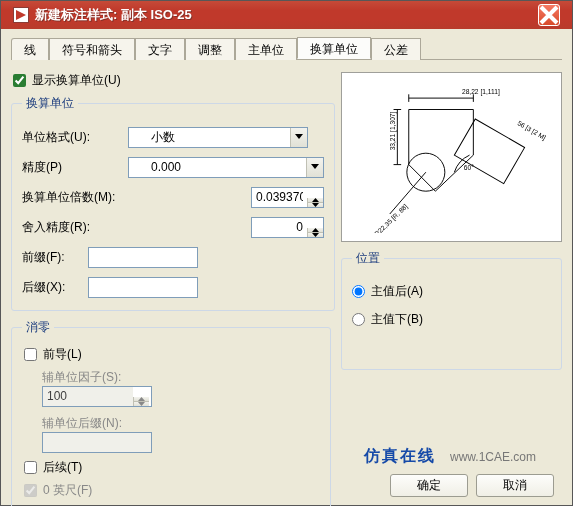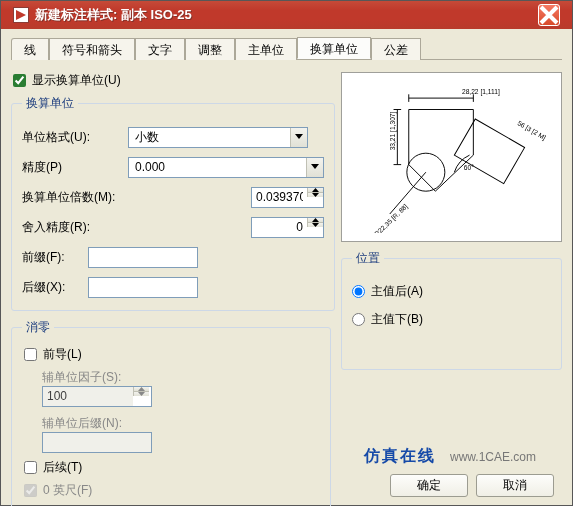--- a/index.html
+++ b/index.html
@@ -17,26 +17,26 @@
   .tab.active { background:#fcfcfa; border-bottom:1px solid #fcfcfa; font-weight:normal; top:0; padding-top:3px; }
   .content { display:flex; gap:10px; }
   .left-col { width: 320px; }
   .checkline { display:flex; align-items:center; font-size:12px; margin-bottom:6px; margin-left:2px; }
   .checkline input { accent-color:#2a7d32; margin-right:6px; }
   fieldset { border:1px solid #cdd8e7; border-radius:3px; padding:10px 10px 8px; margin-bottom:8px; font-size:12px; }
   fieldset legend { color:#1a3b7d; padding:0 4px; font-size:12px; }
   .row { display:flex; align-items:center; height:30px; gap:6px; }
   .lbl { width:100px; font-size:12px; }
   .select-shell { display:inline-flex; align-items:center; border:1px solid #7f9db9; background:#fff; height:21px; }
-  .select-shell .txt { padding:0 6px; font-size:12px; min-width:10px; }
+  .select-shell .txt { padding:0 22px; font-size:12px; min-width:10px; }
   .dd-btn { width:17px; height:19px; background:linear-gradient(#f3f3ee,#e1e1d6); border-left:1px solid #c0c0b4; display:flex; align-items:center; justify-content:center; cursor:pointer;}
   .dd-btn svg { width:8px; height:6px; }
   .txtfield { border:1px solid #7f9db9; height:21px; background:#fff; font-size:12px; padding:0 4px; }
   .txtfield.gray{ background:#f0f0ea; color:#888; }
-  .spin { display:inline-flex; align-items:flex-start; border:1px solid #7f9db9; height:21px; background:#fff; }
+  .spin { display:inline-flex; align-items:flex-end; border:1px solid #7f9db9; height:21px; background:#fff; }
   .spin .sv { width:70px; text-align:right; padding:0 4px; font-size:12px; line-height:19px; border:none; }
   .spin .btns { width:16px; display:flex; flex-direction:column; border-left:1px solid #c0c0b4; }
   .spin .sb { flex:1; background:linear-gradient(#f3f3ee,#e1e1d6); display:flex; align-items:center; justify-content:center; cursor:pointer; }
   .spin .sb:first-child{ border-bottom:1px solid #c0c0b4;}
   .spin .sb svg{ width:7px; height:4px; }
   .sub { margin-left:20px; }
   .radio-row { display:flex; align-items:center; font-size:12px; height:28px; }
   .radio-row input { margin-right:6px; }
   .right-col { flex:1; }
   .preview { background:#fff; border:1px solid #9f9f9a; height:170px; padding:8px; position:relative; margin-bottom:8px; }

